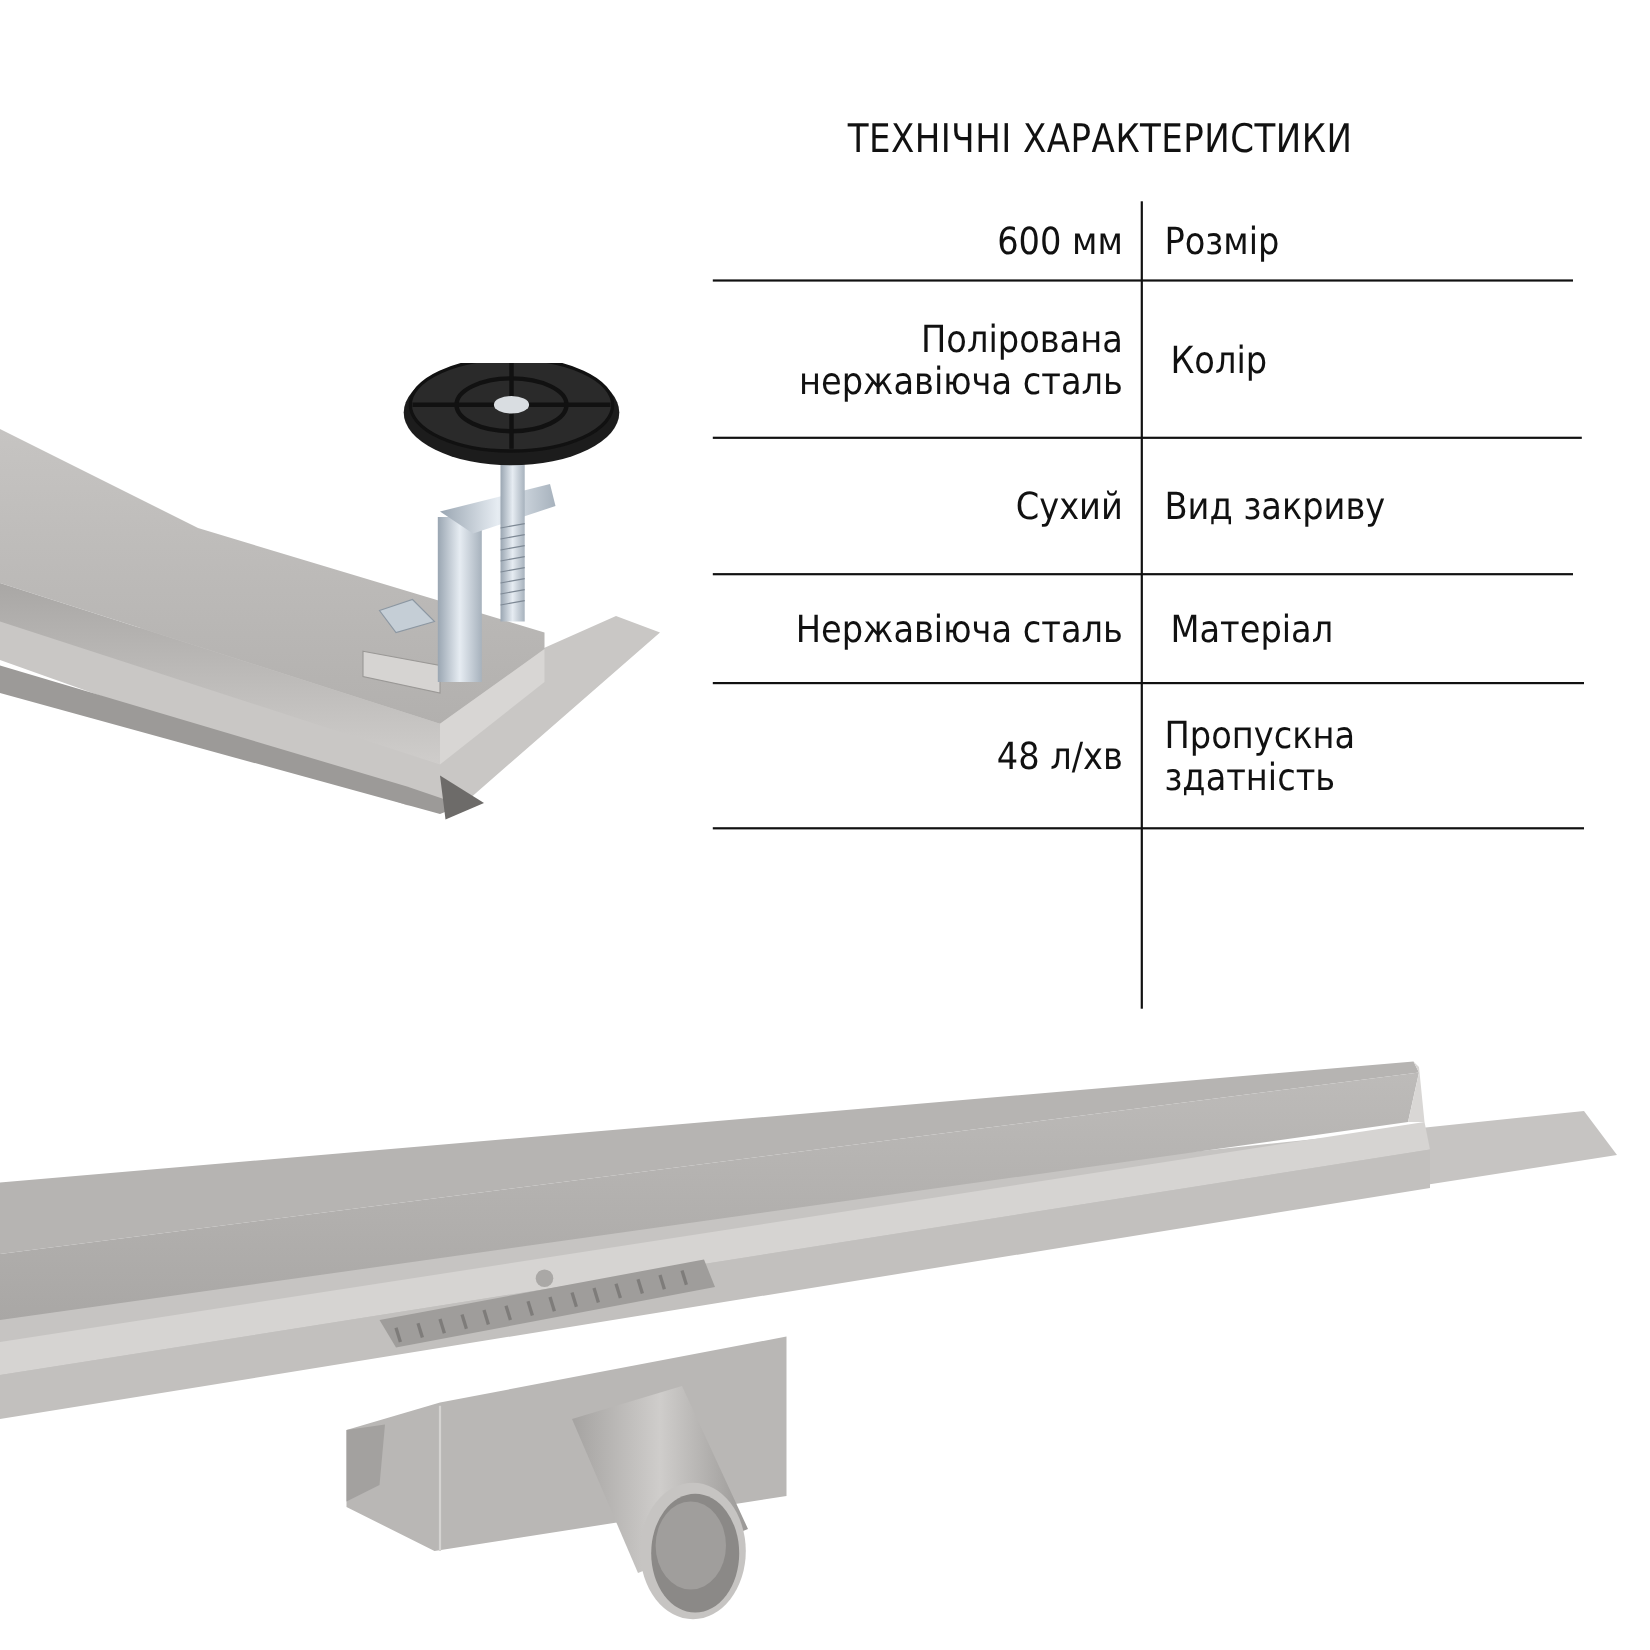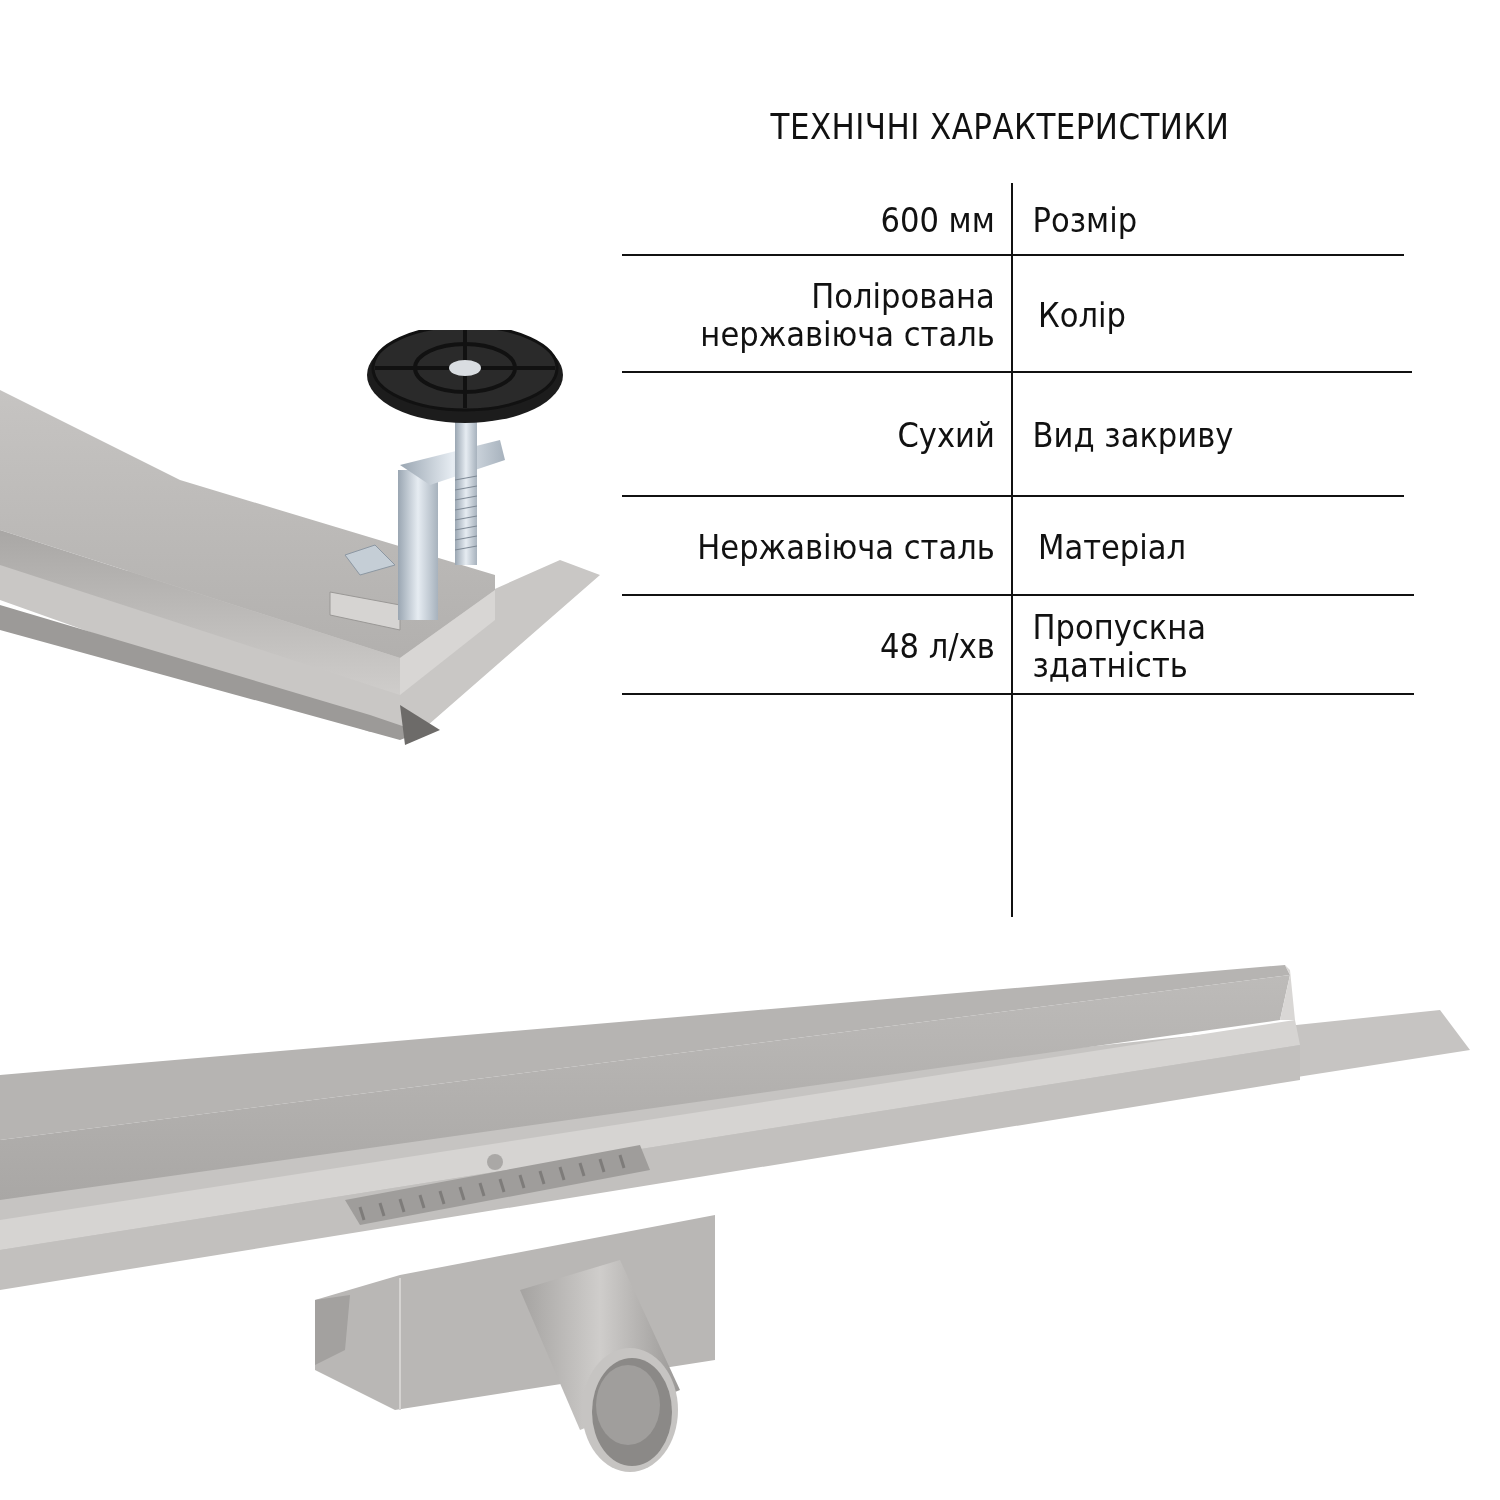--- a/index.html
+++ b/index.html
@@ -5,21 +5,21 @@
   * { box-sizing: border-box; margin: 0; padding: 0; }
   html, body { width: 1500px; height: 1500px; background: #ffffff; overflow: hidden; }
   body { position: relative; font-family: "DejaVu Sans", "Liberation Sans", sans-serif; color: #111; }
 
   .title {
     position: absolute; left: 700px; top: 106px; width: 600px;
     text-align: center; font-size: 36px; font-weight: 400; letter-spacing: 0.5px;
     transform: scaleX(0.86); transform-origin: center;
   }
 
-  .spec-table { position: absolute; left: 622px; top: 183px; width: 792px; }
+  .spec-table { position: absolute; left: 648px; top: 183px; width: 792px; }
   .divider-v { position: absolute; left: 389px; top: 0; width: 2px; height: 734px; background: #111; }
   .row { position: relative; display: flex; }
   .row.bordered::after {
     content: ""; position: absolute; left: 0; right: var(--rr, 0px); bottom: 0; height: 2px; background: #111;
   }
   .cell-value {
     width: 389px; padding-right: 18px; display: flex; align-items: center; justify-content: flex-end;
     text-align: right; font-size: 34px; line-height: 38px;
     transform: scaleX(0.9); transform-origin: right center;
   }
@@ -39,42 +39,42 @@
 <div class="title">ТЕХНІЧНІ ХАРАКТЕРИСТИКИ</div>
 
 <div class="spec-table">
   <div class="divider-v"></div>
 
   <div class="row bordered" style="height:73px;--rr:10px">
     <div class="cell-value">600 мм</div>
     <div class="cell-label">Розмір</div>
   </div>
 
-  <div class="row bordered" style="height:117px;--rr:2px">
+  <div class="row bordered" style="height:143px;--rr:2px">
     <div class="cell-value">
       <span class="multi">
         <span class="multi">Полірована</span>
         <span class="multi">нержавіюча сталь</span>
       </span>
     </div>
     <div class="cell-label" style="padding-left:30px">Колір</div>
   </div>
 
   <div class="row bordered" style="height:124px;--rr:10px">
     <div class="cell-value">Сухий</div>
     <div class="cell-label">Вид закриву</div>
   </div>
 
 
   <div class="row bordered" style="height:99px;--rr:0px">
     <div class="cell-value">Нержавіюча сталь</div>
     <div class="cell-label" style="padding-left:30px">Матеріал</div>
   </div>
 
-  <div class="row bordered" style="height:99px;--rr:0px">
+  <div class="row bordered" style="height:132px;--rr:0px">
     <div class="cell-value">48 л/хв</div>
     <div class="cell-label">
       <span class="multi">
         <span class="multi">Пропускна</span>
         <span class="multi">здатність</span>
       </span>
     </div>
   </div>
 
 </div>

